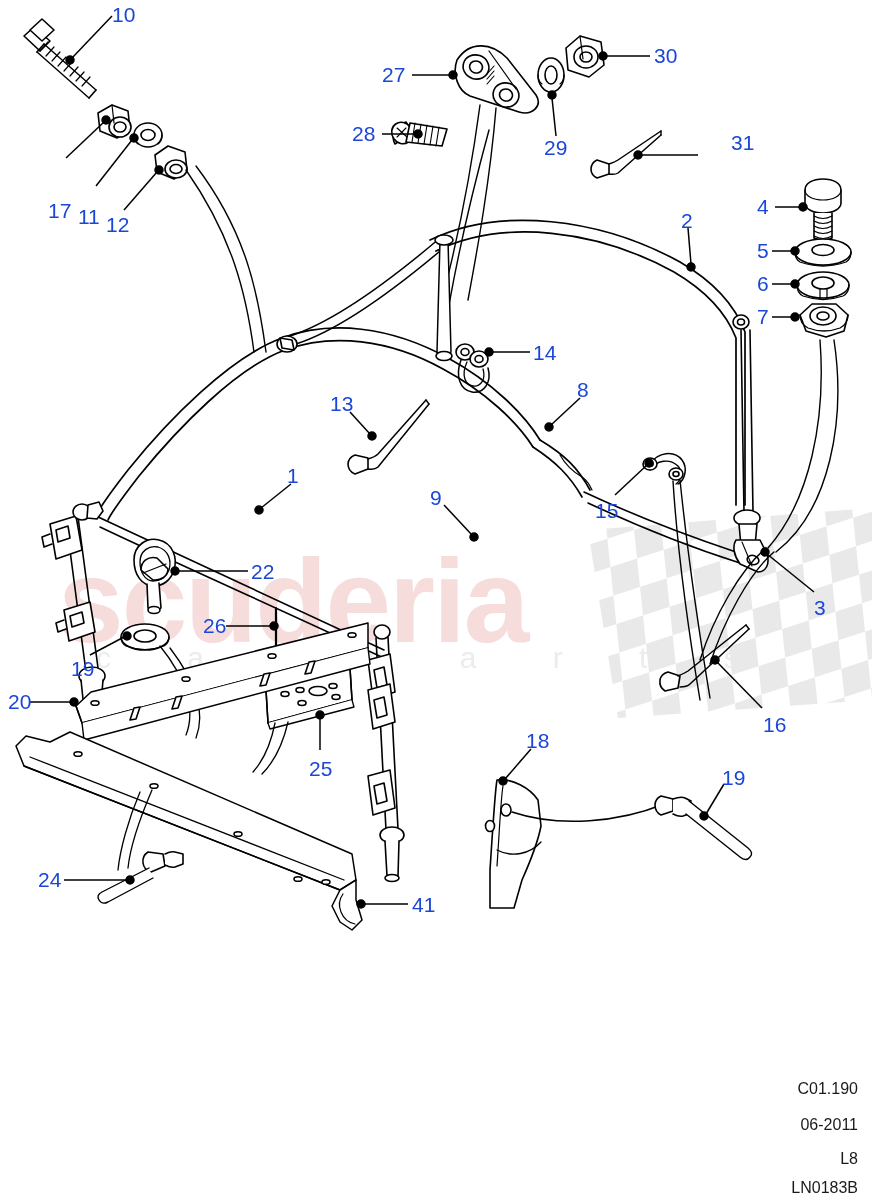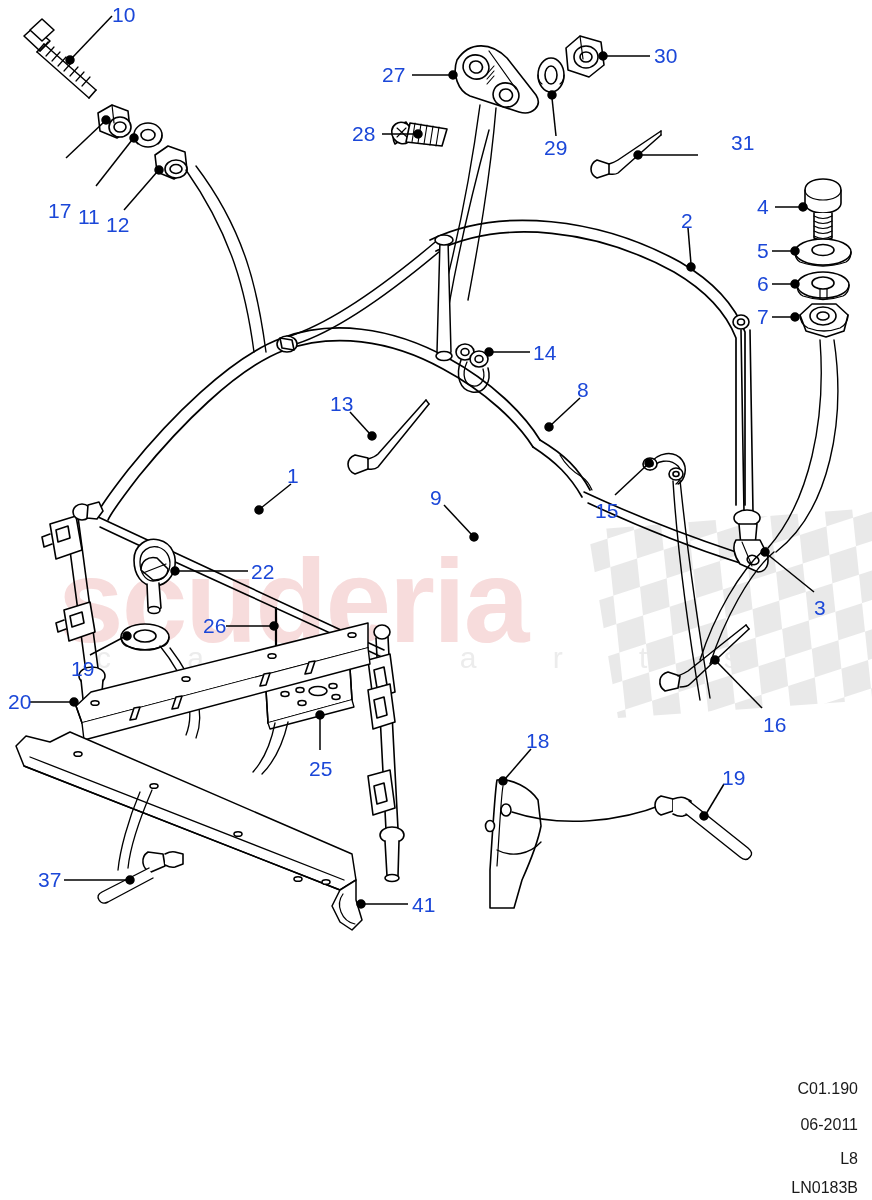--- a/index.html
+++ b/index.html
@@ -500,21 +500,21 @@
   <div class="callout" style="left:533px;top:342px;">14</div>
   <div class="callout" style="left:595px;top:500px;">15</div>
   <div class="callout" style="left:251px;top:561px;">22</div>
   <div class="callout" style="left:203px;top:615px;">26</div>
   <div class="callout" style="left:71px;top:658px;">19</div>
   <div class="callout" style="left:8px;top:691px;">20</div>
   <div class="callout" style="left:309px;top:758px;">25</div>
   <div class="callout" style="left:763px;top:714px;">16</div>
   <div class="callout" style="left:526px;top:730px;">18</div>
   <div class="callout" style="left:722px;top:767px;">19</div>
-  <div class="callout" style="left:38px;top:869px;">37</div>
+  <div class="callout" style="left:38px;top:869px;">24</div>
   <div class="callout" style="left:412px;top:894px;">41</div>
 
   <div class="footer-line" style="top:1080px;">C01.190</div>
   <div class="footer-line" style="top:1116px;">06-2011</div>
   <div class="footer-line" style="top:1150px;">L8</div>
   <div class="footer-line" style="top:1179px;">LN0183B</div>
 
 </div>
 
 </body></html>

